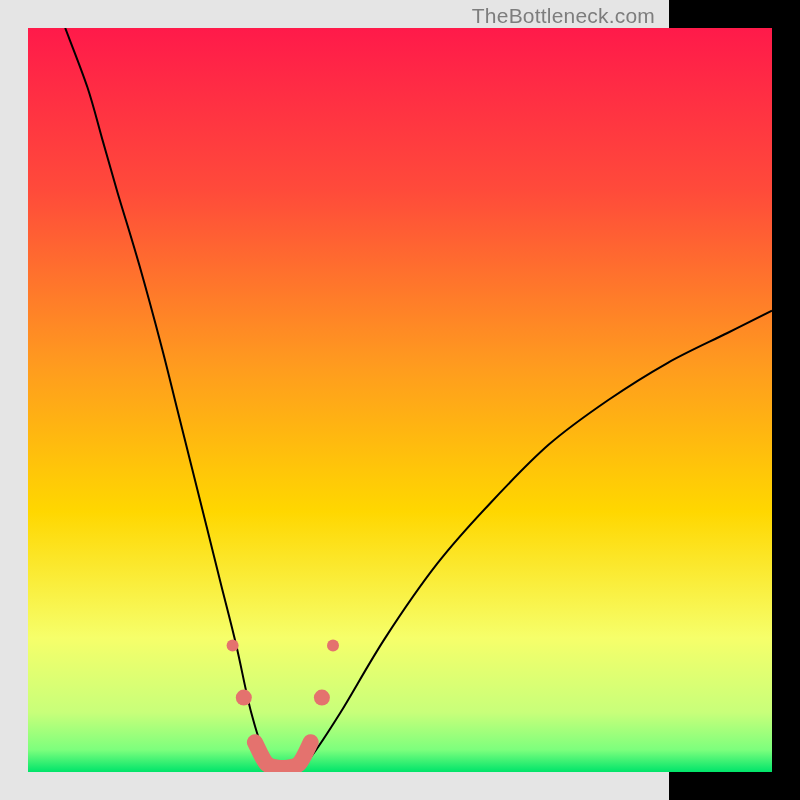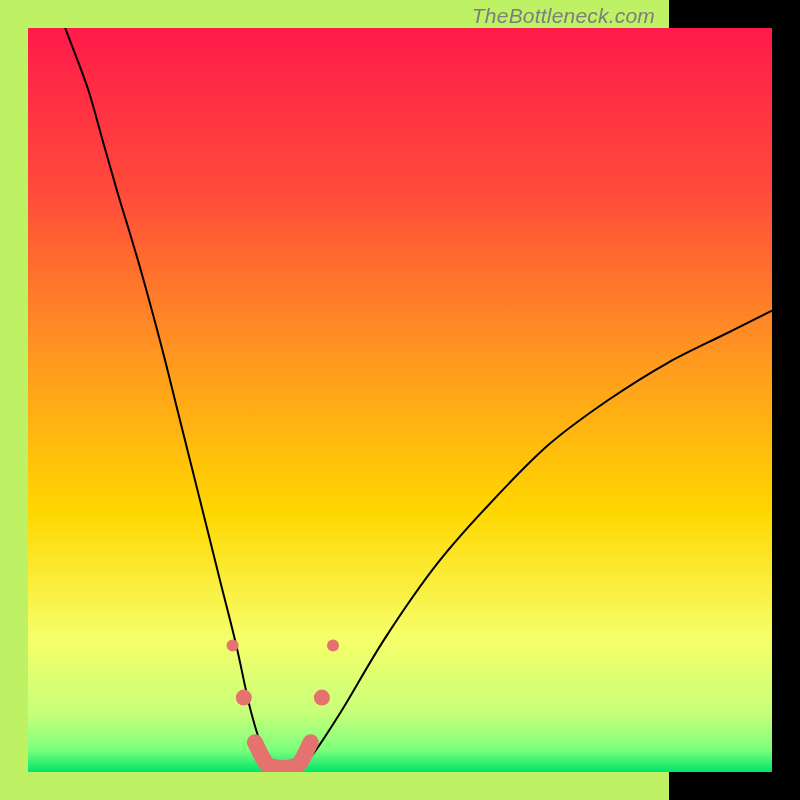--- a/index.html
+++ b/index.html
@@ -8,22 +8,21 @@
     width: 800px;
     height: 800px;
     background: #000;
     font-family: Arial, Helvetica, sans-serif;
     overflow: hidden;
   }
   .frame {
     position: relative;
     width: 669px;
     height: 800px;
-    background: #bef264;
-    font-style: italic;
+    background: #e5e5e5;
   }
   .watermark {
     position: absolute;
     top: 4px;
     right: 14px;
     color: #7d7d7d;
     font-size: 21px;
     font-weight: 500;
     letter-spacing: 0.2px;
     user-select: none;

